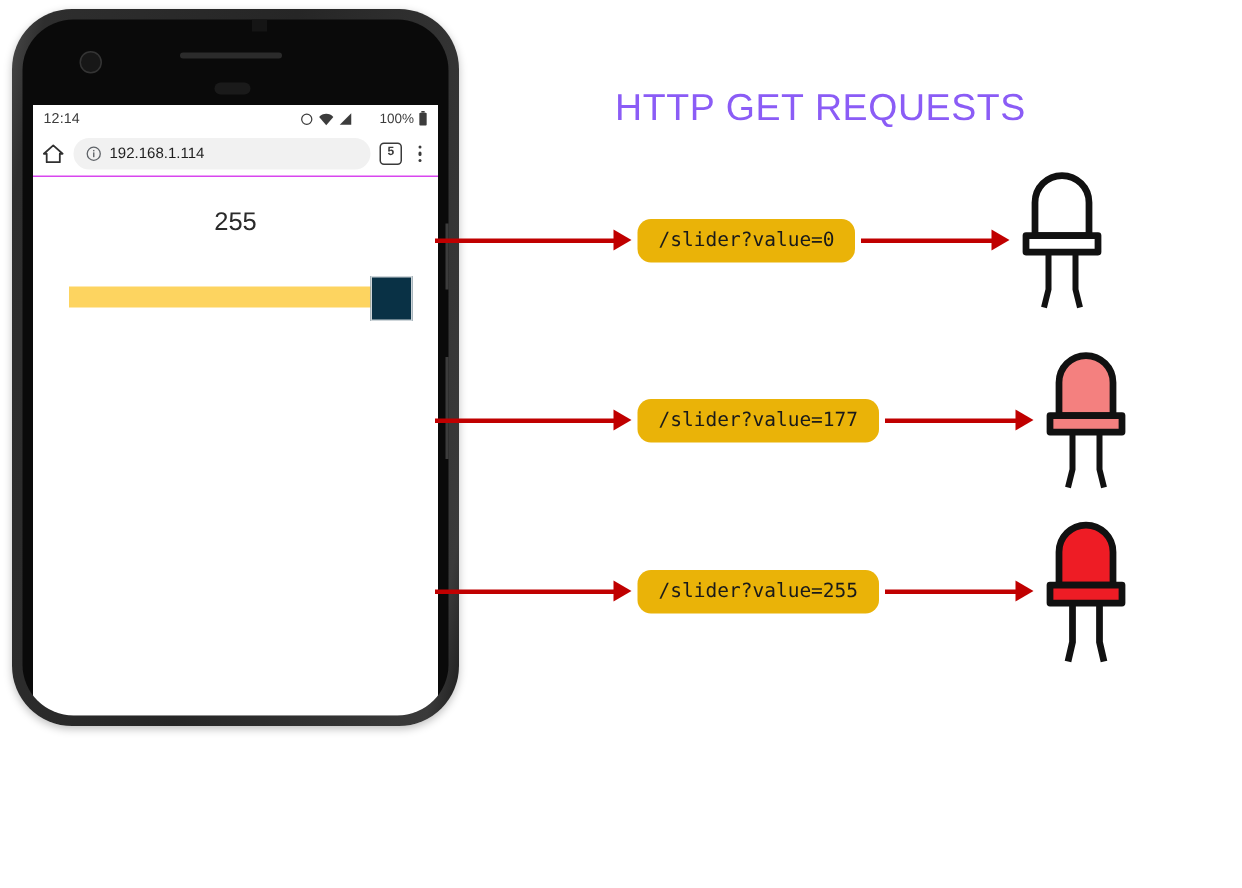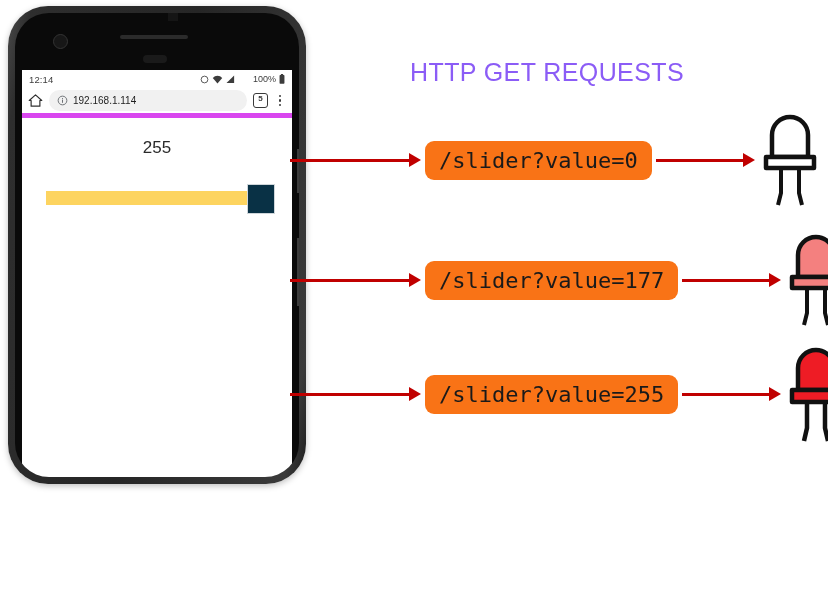--- a/index.html
+++ b/index.html
@@ -124,21 +124,21 @@
   }
   
   #browser-toolbar {
     height: 30px;
     background: #ffffff;
     display: flex;
     align-items: center;
     padding: 0 6px;
     box-sizing: border-box;
     gap: 6px;
-    border-bottom: 5px solid #d946ef;
+    border-bottom: 1px solid #d946ef;
   }
   #omnibox {
     flex: 1;
     height: 21px;
     border-radius: 11px;
     background: #f1f1f1;
     display: flex;
     align-items: center;
     padding: 0 8px;
     box-sizing: border-box;
@@ -261,25 +261,25 @@
     border-top: 7px solid transparent;
     border-bottom: 7px solid transparent;
     border-left: 12px solid #c00000;
     margin-left: -1px;
   }
   .arrow-left .shaft { width: 120px; }
   .arrow-right .shaft { width: 88px; }
 
   .request-pill {
     flex: 0 0 auto;
-    background: #f97316;
+    background: #eab308;
     border-radius: 9px;
     padding: 7px 14px;
     font-family: "DejaVu Sans Mono", monospace;
-    font-size: 22px;
+    font-size: 13px;
     color: #1a1a1a;
     white-space: nowrap;
     margin: 0 4px;
   }
 
   .led {
     flex: 0 0 auto;
     margin-left: 6px;
   }
 

